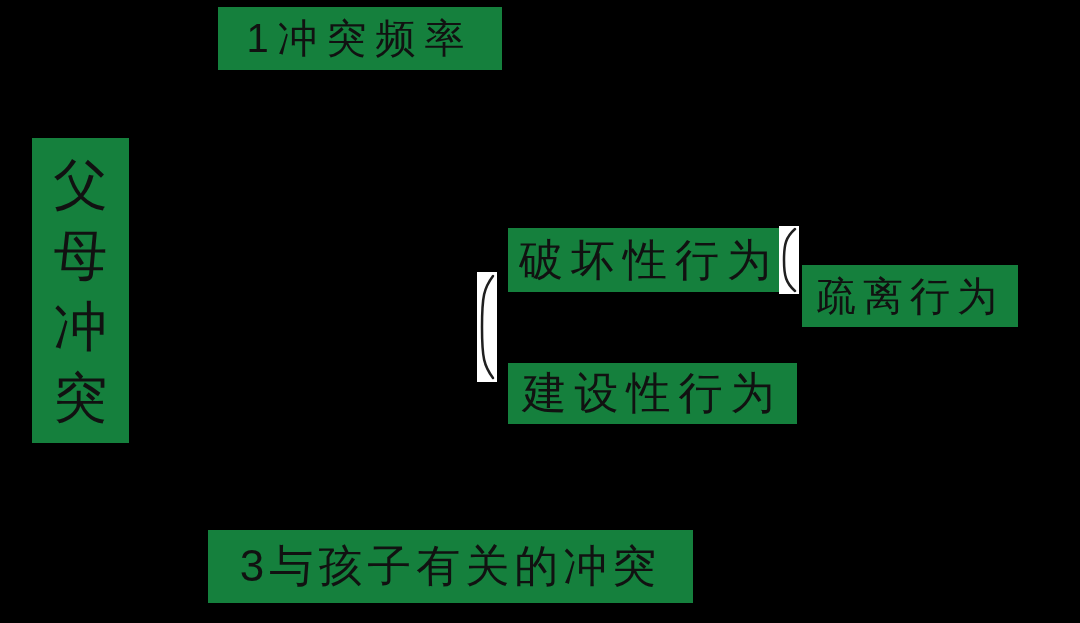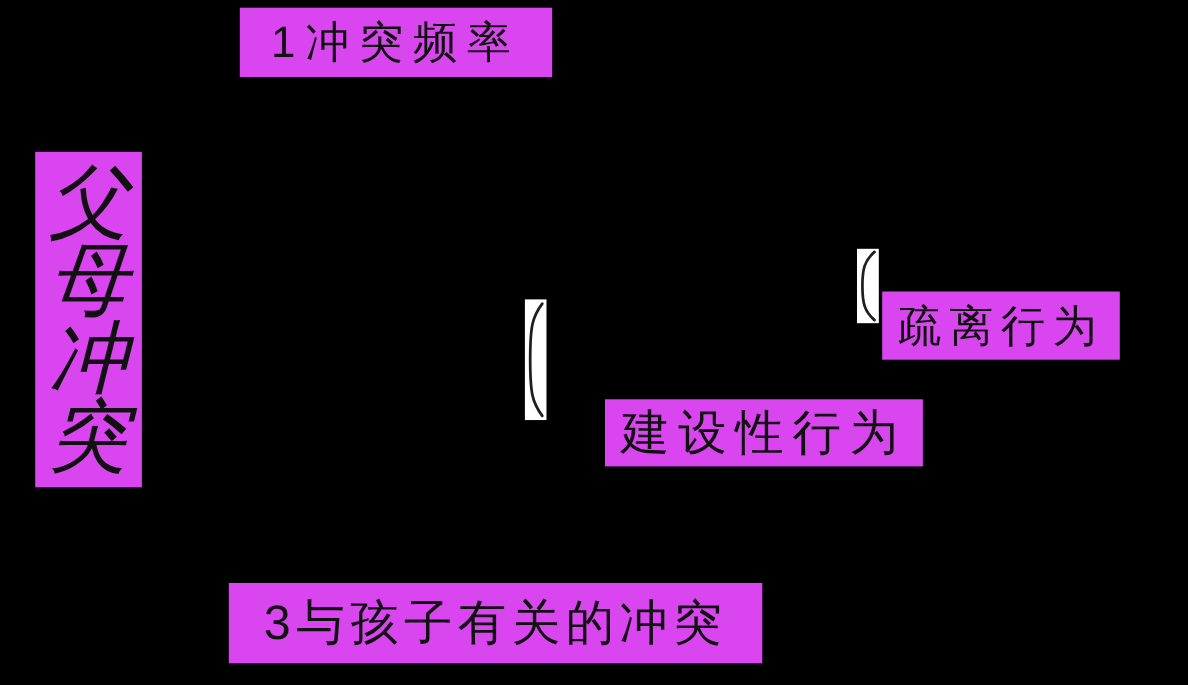--- a/index.html
+++ b/index.html
@@ -10,51 +10,50 @@
   .canvas {
     position: relative;
     width: 1080px;
     height: 623px;
     background: #000000;
     overflow: hidden;
     font-family: "Liberation Sans", sans-serif;
   }
   .node {
     position: absolute;
-    background: #d946ef;
+    background: #15803d;
     color: #111111;
     display: flex;
     align-items: center;
     justify-content: center;
     text-align: center;
     box-sizing: border-box;
   }
   
   .n-root { left: 32px; top: 138px; width: 97px; height: 305px; }
   .n-root .vtext {
     width: 1em;
-    font-size: 72px;
+    font-size: 54px;
     line-height: 71px;
     word-break: break-all;
     letter-spacing: 0;
     font-weight: 500;
-    font-style: italic;
   }
   
   .n-b1 { left: 218px; top: 7px; width: 284px; height: 63px;
           font-size: 40px; letter-spacing: 9px; font-weight: 500; }
   
   .n-b2 { left: 225px; top: 268px; width: 260px; height: 114px;
           font-size: 39px; font-weight: 500; flex-direction: column; }
   .n-b2 .line { display: block; line-height: 52px; letter-spacing: 6px; }
   
   .n-destructive { left: 508px; top: 228px; width: 282px; height: 64px;
                    font-size: 44px; letter-spacing: 8px; font-weight: 500; }
   .n-constructive { left: 508px; top: 363px; width: 289px; height: 61px;
-                    font-size: 44px; letter-spacing: 8px; font-weight: 500; margin-left: 42px; }
+                    font-size: 44px; letter-spacing: 8px; font-weight: 500; }
   
   .n-hostile { left: 802px; top: 197px; width: 215px; height: 63px;
                font-size: 40px; letter-spacing: 7px; font-weight: 500; }
   .n-alienation { left: 802px; top: 265px; width: 216px; height: 62px;
                   font-size: 40px; letter-spacing: 7px; font-weight: 500; align-items: center; }
   
   .n-b3 { left: 208px; top: 530px; width: 485px; height: 73px;
           font-size: 44px; letter-spacing: 5px; font-weight: 500; }
   .brace {
     position: absolute;
@@ -74,20 +73,23 @@
   <div class="node n-b1">
     <span>1冲突频率</span>
   </div>
 
 
   <svg class="brace brace1" width="20" height="110" viewBox="0 0 20 110">
     <rect x="0" y="0" width="20" height="110" fill="#ffffff"></rect>
     <path d="M16 4 C7 16 5 24 5 55 C5 86 7 94 16 106" stroke="#1f1f1f" stroke-width="2.5" fill="none" stroke-linecap="round"></path>
   </svg>
 
+  <div class="node n-destructive">
+    <span>破坏性行为</span>
+  </div>
 
   <svg class="brace brace2" width="20" height="68" viewBox="0 0 20 68">
     <rect x="0" y="0" width="20" height="68" fill="#ffffff"></rect>
     <path d="M16 3 C7 11 5 18 5 34 C5 50 7 57 16 65" stroke="#1f1f1f" stroke-width="2.5" fill="none" stroke-linecap="round"></path>
   </svg>
 
 
   <div class="node n-alienation">
     <span>疏离行为</span>
   </div>

